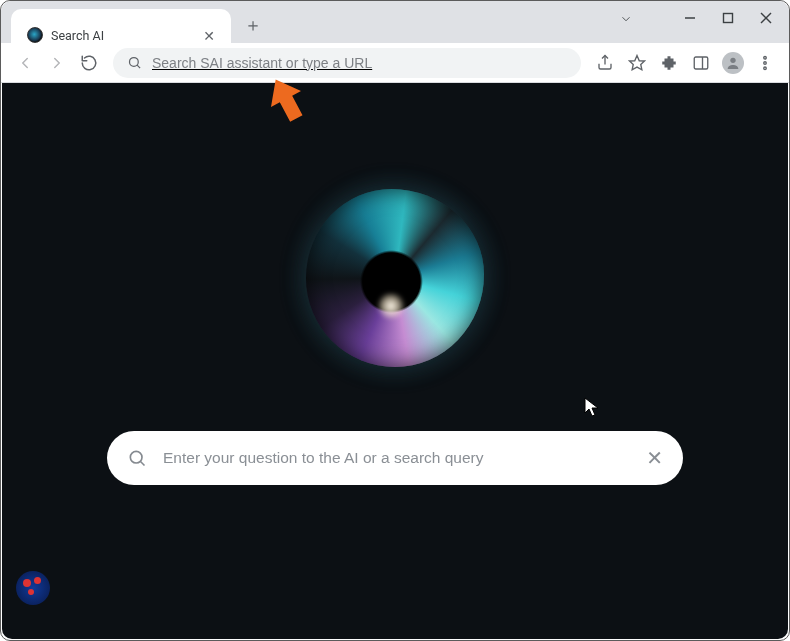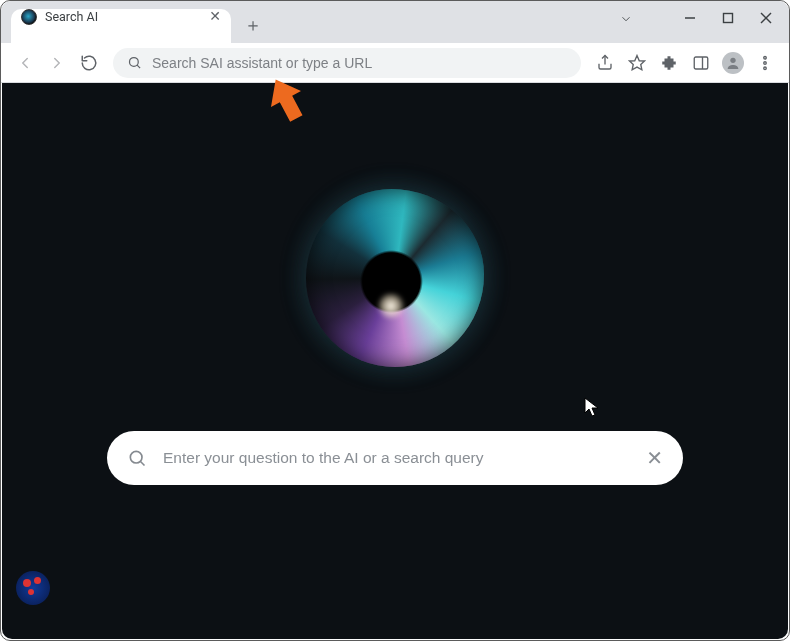--- a/index.html
+++ b/index.html
@@ -20,27 +20,27 @@
     background: #dfe1e5;
     display: flex;
     align-items: flex-end;
     padding-left: 10px;
     position: relative;
     border-top-left-radius: 10px;
     border-top-right-radius: 10px;
   }
   .tab {
     display: flex;
-    align-items: flex-start;
+    align-items: flex-end;
     background: #ffffff;
     height: 34px;
     width: 220px;
     border-top-left-radius: 10px;
     border-top-right-radius: 10px;
-    padding: 0 10px;
+    padding: 0 16px;
     gap: 8px;
     position: relative;
   }
   .tab .favicon {
     width: 16px; height: 16px;
     border-radius: 50%;
     background: radial-gradient(circle at 45% 45%, #2aa6c7 0%, #1a3a52 55%, #0b1014 72%);
     border: 1px solid #333;
   }
   .tab-title { font-size: 12.5px; color: #3c4043; flex: 1; white-space: nowrap; overflow: hidden; }
@@ -68,20 +68,21 @@
   .chev-down svg { width:14px; height:14px; stroke:#3c4043; stroke-width:1.5; fill:none;}
 
   .toolbar {
     height: 40px;
     background: #ffffff;
     display: flex;
     align-items: center;
     padding: 0 10px;
     gap: 4px;
     border-bottom: 1px solid #dadce0;
+    text-decoration: underline;
   }
   .nav-btn {
     width: 28px; height: 28px;
     display:flex; align-items:center; justify-content:center;
     cursor: pointer; border-radius:50%;
   }
   .nav-btn svg { width:18px; height:18px; stroke:#5f6368; stroke-width:2; fill:none; stroke-linecap:round; stroke-linejoin:round;}
   .nav-btn.disabled svg { stroke:#b5b6b9; }
   .omnibox {
     flex: 1;

